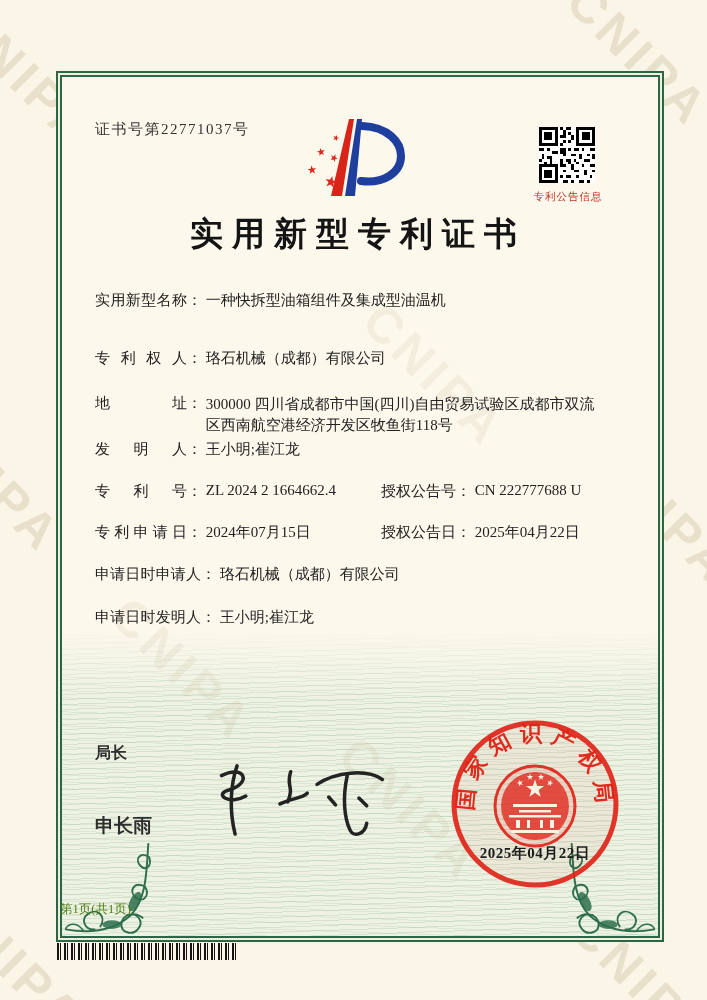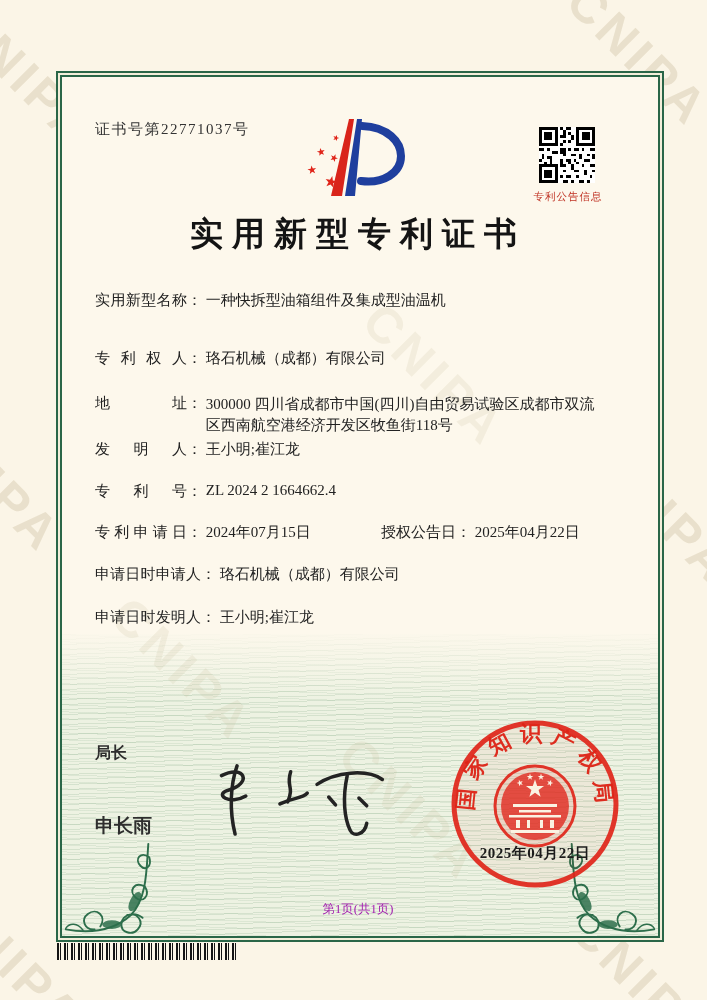--- a/index.html
+++ b/index.html
@@ -60,22 +60,22 @@
       font-family:"Liberation Sans","DejaVu Sans",sans-serif;color:#2e2e2e;}
   .sig-name{position:absolute;left:95px;top:813px;font-size:19px;font-weight:600;
       font-family:"Liberation Sans","DejaVu Sans",sans-serif;color:#2e2e2e;}
   .sig-script{position:absolute;left:200px;top:754px;width:195px;height:88px;}
 
   
   .seal{position:absolute;left:449px;top:718px;width:172px;height:172px;}
   .seal-date{position:absolute;left:460px;top:844px;width:150px;text-align:center;
       font-size:15px;font-weight:700;color:#1c1c1c;letter-spacing:0.5px;}
 
-  .footer{position:absolute;left:60px;top:901px;width:596px;text-align:center;
-      font-size:12.5px;color:#a21caf;}
+  .footer{position:absolute;left:60px;top:901px;width:596px;
+      font-size:12.5px;color:#4d7c0f;}
   .barcode{position:absolute;left:57px;top:943px;width:180px;height:17px;
       background:repeating-linear-gradient(90deg,
         #141414 0 2px,#fbf5e7 2px 3px,#141414 3px 4px,#fbf5e7 4px 7px,
         #141414 7px 9px,#fbf5e7 9px 10px,#141414 10px 11px,#fbf5e7 11px 14px);}
 </style>
 </head>
 <body>
 
 <svg width="0" height="0" style="position:absolute" aria-hidden="true">
   <defs>
@@ -213,20 +213,24 @@
   </div>
 
   <div class="row" style="top:440px">
     <span class="lbl">发明人</span><span class="colon">：</span>
     <span class="val">王小明;崔江龙</span>
   </div>
 
   <div class="row" style="top:482px">
     <span class="lbl">专利号</span><span class="colon">：</span>
     <span class="val">ZL 2024 2 1664662.4</span>
+    <span class="col2">
+      <span class="lbl-nat">授权公告号</span><span class="colon">：</span>
+      <span class="val">CN 222777688 U</span>
+    </span>
   </div>
 
   <div class="row" style="top:523px">
     <span class="lbl">专利申请日</span><span class="colon">：</span>
     <span class="val">2024年07月15日</span>
     <span class="col2">
       <span class="lbl-nat">授权公告日</span><span class="colon">：</span>
       <span class="val">2025年04月22日</span>
     </span>
   </div>

